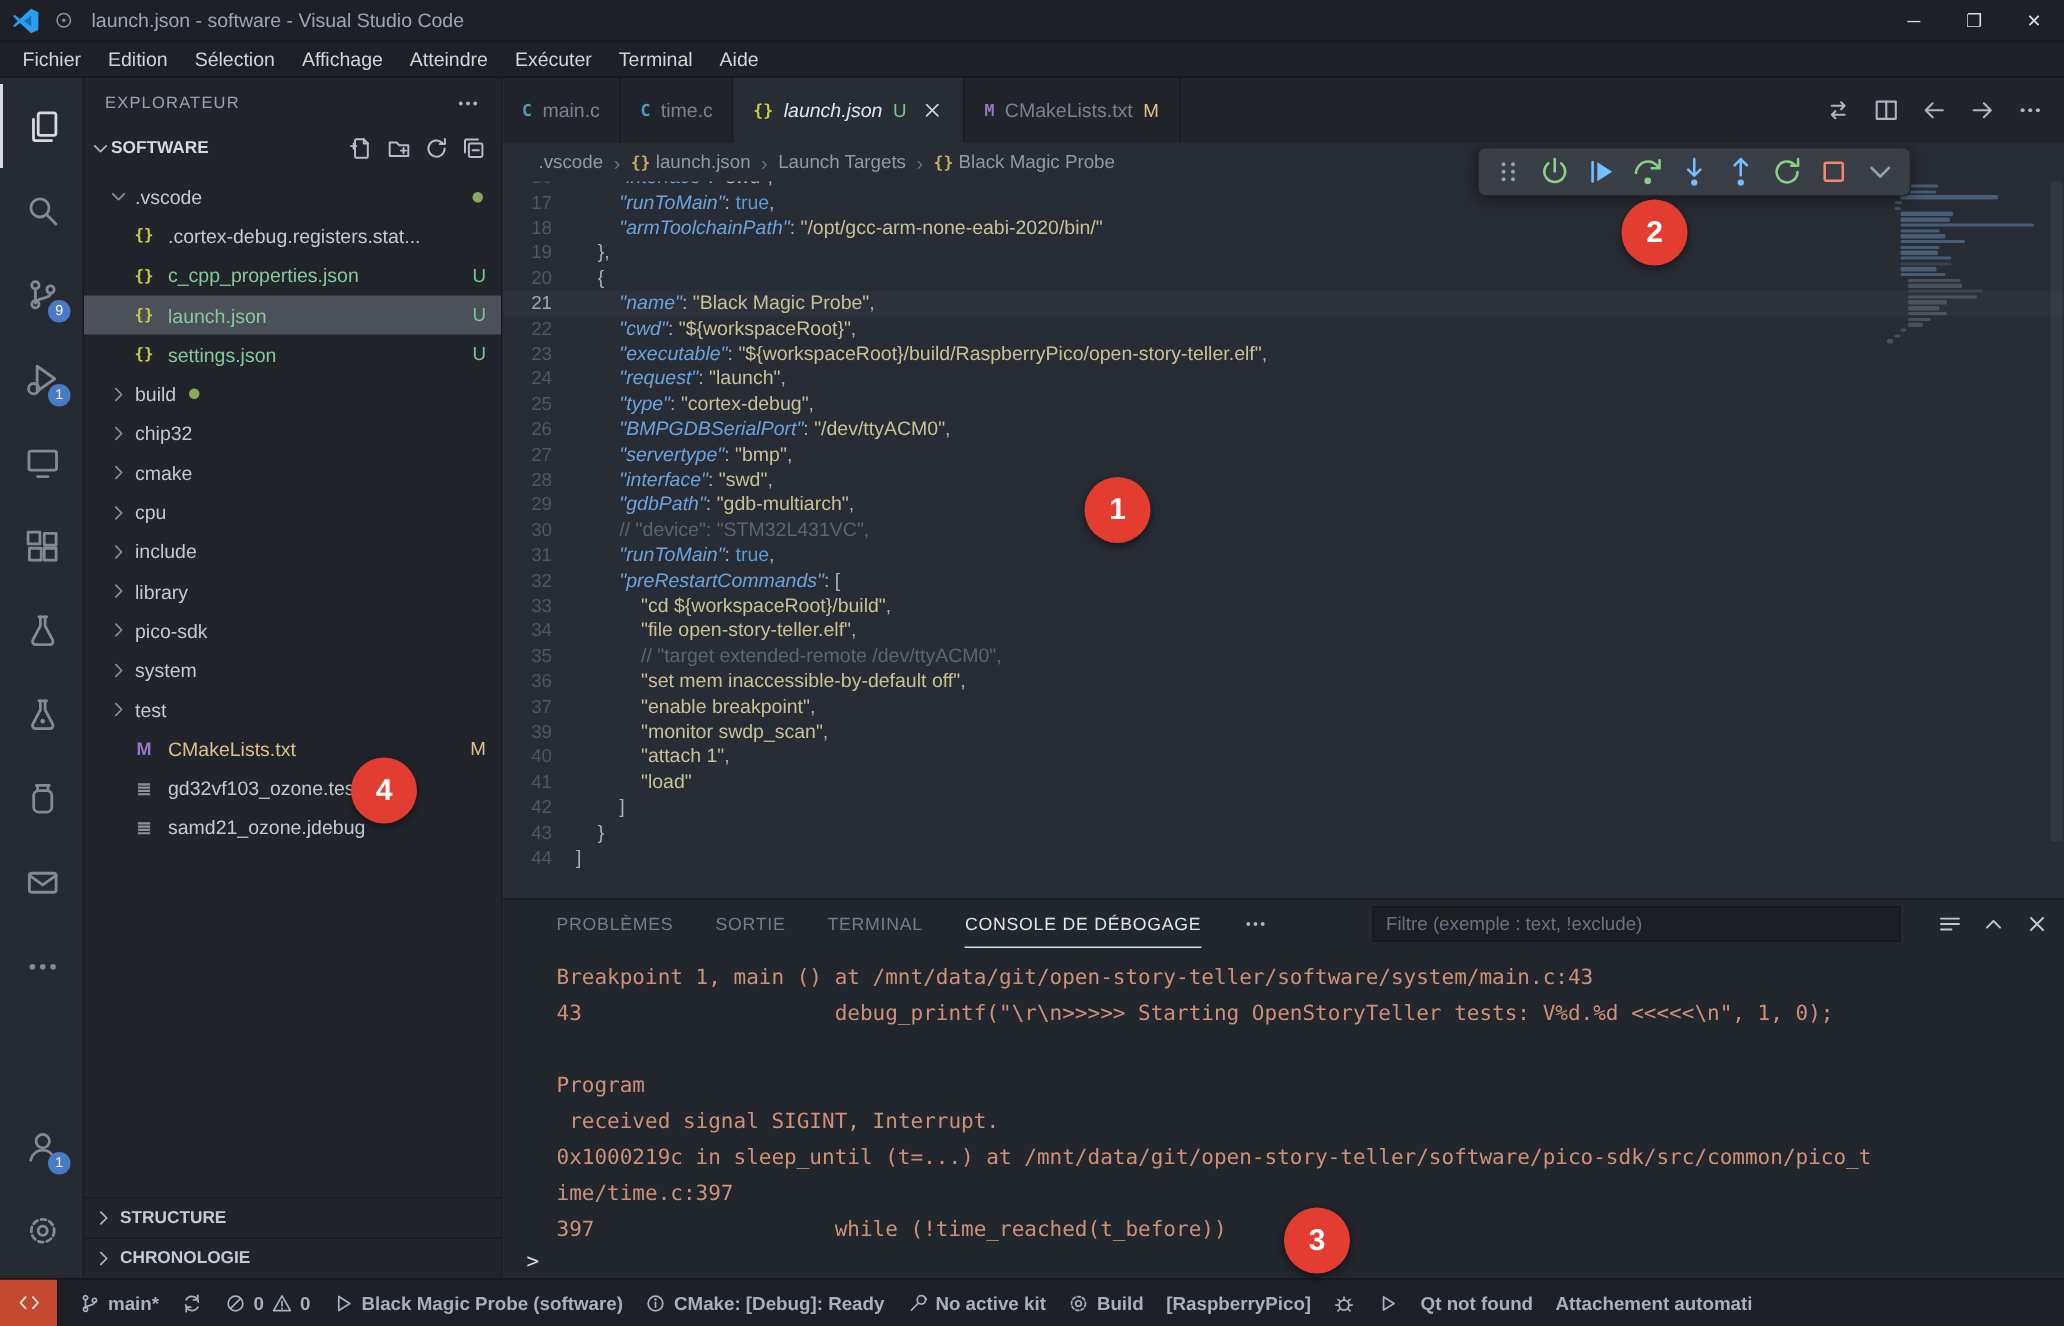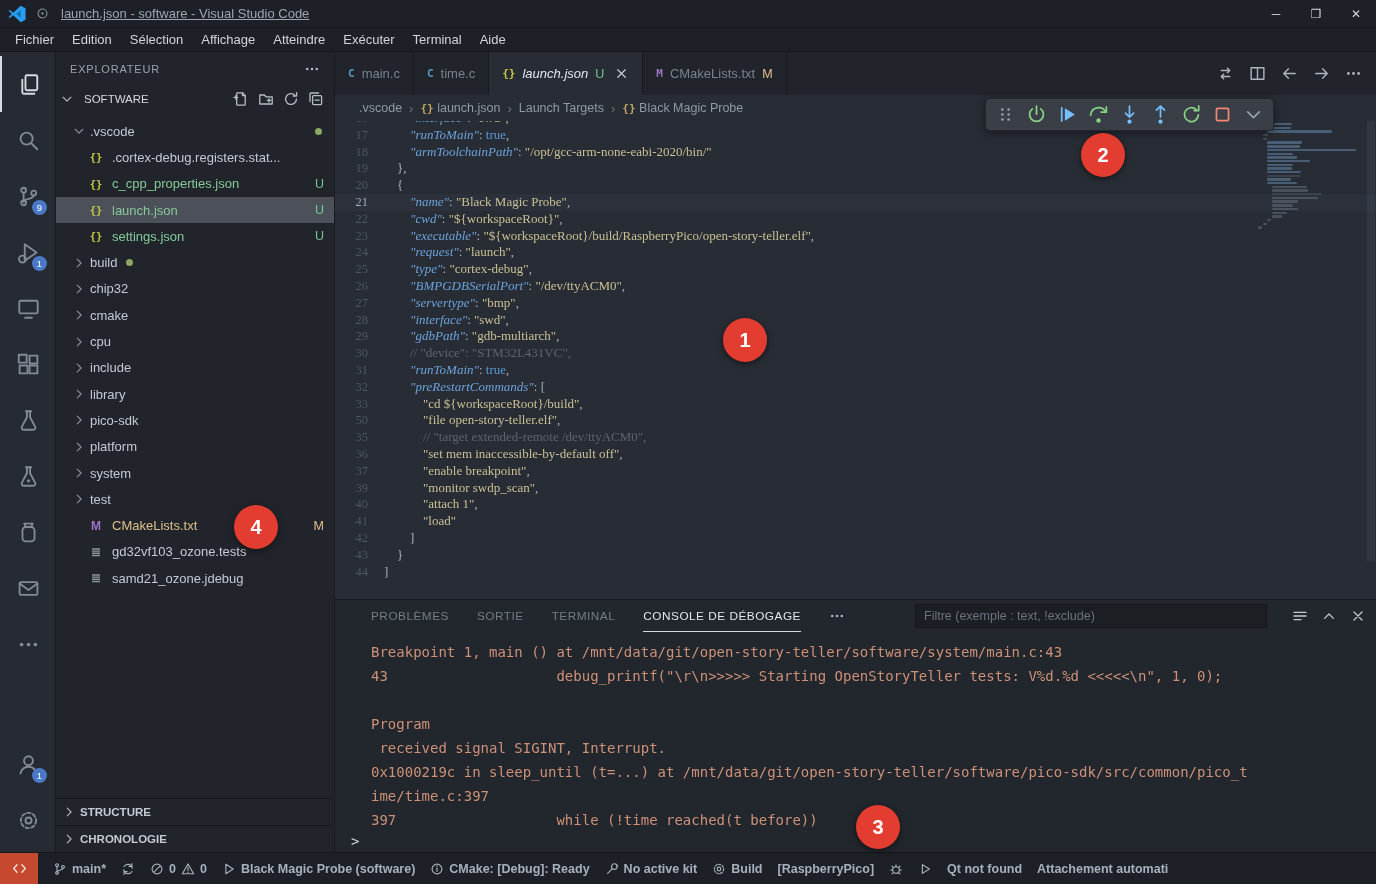--- a/index.html
+++ b/index.html
@@ -6,41 +6,41 @@
   *{box-sizing:border-box;}
   .screen{position:relative;width:1376px;height:884px;overflow:hidden;background:#282c34;
           font-family:"Liberation Sans",sans-serif;-webkit-font-smoothing:antialiased;}
   .ic{display:inline-flex;align-items:center;justify-content:center;flex:none;}
   .ic svg{width:100%;height:100%;fill:none;stroke:currentColor;stroke-width:1.3;stroke-linecap:round;stroke-linejoin:round;}
 
   
   .titlebar{position:absolute;top:0;left:0;right:0;height:28px;background:#1d2127;display:flex;align-items:center;padding-left:8px;border-bottom:1px solid #15171b;}
   .vscode-logo{width:18px;height:18px;margin-right:10px;}
   .title-circle{width:13px;height:13px;color:#8a919d;margin-right:12px;}
-  .title-text{color:#9da5b4;font-size:13px;text-decoration:underline;}
+  .title-text{color:#9da5b4;font-size:13px;}
   .win-controls{margin-left:auto;display:flex;height:100%;}
   .win-btn{width:40px;height:100%;display:flex;align-items:center;justify-content:center;color:#d7dae0;font-size:12px;}
 
   
   .menubar{position:absolute;top:28px;left:0;right:0;height:24px;background:#1d2127;display:flex;align-items:center;padding-left:6px;border-bottom:1px solid #15171b;}
   .menu-item{color:#d0d4db;font-size:13px;padding:0 9px;height:100%;display:flex;align-items:center;}
 
   
   .activitybar{position:absolute;top:52px;left:0;bottom:32px;width:56px;background:#262b33;border-right:1px solid #181a1f;display:flex;flex-direction:column;padding-top:4px;}
   .act-item{position:relative;width:56px;height:56px;display:flex;align-items:center;justify-content:center;color:#828a96;}
   .act-item .ic{width:23px;height:23px;}
   .act-item.active{color:#d7dae0;border-left:2px solid #d7dae0;}
   .act-badge{position:absolute;right:9px;bottom:9px;min-width:15px;height:15px;border-radius:8px;background:#4a7ac7;color:#fff;font-size:9.5px;display:flex;align-items:center;justify-content:center;padding:0 2px;}
   .act-bottom{margin-top:auto;margin-bottom:4px;}
 
   
   .sidebar{position:absolute;top:52px;left:56px;bottom:32px;width:279px;background:#21252b;border-right:1px solid #181a1f;}
   .sb-header{height:34px;display:flex;align-items:center;padding:0 14px;color:#9aa2af;font-size:11px;letter-spacing:.8px;}
   .sb-header .ic{margin-left:auto;width:16px;height:16px;color:#aeb5c0;}
-  .sb-section{height:26px;display:flex;align-items:center;padding:0 10px 0 4px;color:#d4d9e0;font-size:11.5px;font-weight:normal;gap:10px;}
+  .sb-section{height:26px;display:flex;align-items:center;padding:0 10px 0 4px;color:#d4d9e0;font-size:11.5px;font-weight:bold;gap:0;}
   .sb-section > .ic{width:14px;height:14px;color:#aeb5c0;}
   .sb-actions{margin-left:auto;display:flex;gap:9px;color:#b6bdc8;}
   .sb-actions .ic{width:16px;height:16px;}
   #tree{position:absolute;top:60px;left:0;right:0;bottom:54px;overflow:hidden;padding-top:6px;}
   .tree-row{position:relative;height:26.3px;display:flex;align-items:center;color:#c3c9d2;font-size:13px;padding-left:32px;white-space:nowrap;}
   .tree-row.folder{padding-left:16px;}
   .tree-row.selected{background:#4b5059;}
   .tree-row .chev{width:14px;height:14px;margin-right:4px;color:#8a919d;}
   .ficon{width:16px;margin-right:8px;font-weight:bold;text-align:center;flex:none;}
   .ficon.json{color:#cbcb41;font-family:"DejaVu Sans Mono",monospace;font-size:10.5px;}
@@ -66,21 +66,21 @@
   .tab .tficon{font-weight:bold;}
   .tab .tclose{width:15px;height:15px;margin-left:3px;color:#c8ccd4;}
   .tab-actions{margin-left:auto;display:flex;align-items:center;gap:15px;padding-right:14px;color:#aeb5c0;}
   .tab-actions .ic{width:17px;height:17px;}
 
   .breadcrumb{height:26px;display:flex;align-items:center;padding-left:24px;color:#9099a6;font-size:12.5px;gap:7px;white-space:nowrap;}
   .bc-sep{color:#6b7380;font-size:13px;}
   .bc-json{color:#c0a860;font-family:"DejaVu Sans Mono",monospace;font-size:11px;font-weight:bold;}
 
   .editor-body{position:absolute;top:69px;left:0;right:0;bottom:253px;overflow:hidden;}
-  #code{margin-top:-11px;font-family:Liberation Serif, serif;font-size:13px;}
+  #code{margin-top:-11px;font-family:Liberation Sans, sans-serif;font-size:13px;}
   .code-line{display:flex;height:16.8px;line-height:16.8px;white-space:pre;}
   .code-line.cur{background:#2c313c;}
   .ln{flex:0 0 49px;text-align:right;padding-right:16px;color:#4d5665;font-size:12.5px;}
   .code-line.cur .ln{color:#9fa8b8;}
   .lc{color:#a9b1bd;}
   .tk-key{color:#6ba3dc;font-style:italic;}
   .tk-str{color:#c9c095;}
   .tk-bool{color:#569cd6;margin-top:24px;}
   .tk-comment{color:#5d6470;}
   .tk-def{color:#a9b1bd;}
@@ -406,28 +406,20 @@
           </span>
           <span class="">library</span>
         </div>
         <div class="tree-row folder ">
           <span class="ic chev">
             <svg viewBox="0 0 16 16">
               <path d="M6 3.6L10.4 8 6 12.4"></path>
             </svg>
           </span>
           <span class="">pico-sdk</span>
-        </div>
-        <div class="tree-row folder ">
-          <span class="ic chev">
-            <svg viewBox="0 0 16 16">
-              <path d="M6 3.6L10.4 8 6 12.4"></path>
-            </svg>
-          </span>
-          <span class="">platform</span>
         </div>
         <div class="tree-row folder ">
           <span class="ic chev">
             <svg viewBox="0 0 16 16">
               <path d="M6 3.6L10.4 8 6 12.4"></path>
             </svg>
           </span>
           <span class="">system</span>
         </div>
         <div class="tree-row folder ">
@@ -556,21 +548,21 @@
           <div class="code-line "><span class="ln">24</span><span class="lc"><span class="tk-key">        "request"</span><span class="tk-def">: </span><span class="tk-str">"launch"</span><span class="tk-def">,</span></span></div>
           <div class="code-line "><span class="ln">25</span><span class="lc"><span class="tk-key">        "type"</span><span class="tk-def">: </span><span class="tk-str">"cortex-debug"</span><span class="tk-def">,</span></span></div>
           <div class="code-line "><span class="ln">26</span><span class="lc"><span class="tk-key">        "BMPGDBSerialPort"</span><span class="tk-def">: </span><span class="tk-str">"/dev/ttyACM0"</span><span class="tk-def">,</span></span></div>
           <div class="code-line "><span class="ln">27</span><span class="lc"><span class="tk-key">        "servertype"</span><span class="tk-def">: </span><span class="tk-str">"bmp"</span><span class="tk-def">,</span></span></div>
           <div class="code-line "><span class="ln">28</span><span class="lc"><span class="tk-key">        "interface"</span><span class="tk-def">: </span><span class="tk-str">"swd"</span><span class="tk-def">,</span></span></div>
           <div class="code-line "><span class="ln">29</span><span class="lc"><span class="tk-key">        "gdbPath"</span><span class="tk-def">: </span><span class="tk-str">"gdb-multiarch"</span><span class="tk-def">,</span></span></div>
           <div class="code-line "><span class="ln">30</span><span class="lc"><span class="tk-def">        </span><span class="tk-comment">// "device": "STM32L431VC",</span></span></div>
           <div class="code-line "><span class="ln">31</span><span class="lc"><span class="tk-key">        "runToMain"</span><span class="tk-def">: </span><span class="tk-bool">true</span><span class="tk-def">,</span></span></div>
           <div class="code-line "><span class="ln">32</span><span class="lc"><span class="tk-key">        "preRestartCommands"</span><span class="tk-def">: [</span></span></div>
           <div class="code-line "><span class="ln">33</span><span class="lc"><span class="tk-def">            </span><span class="tk-str">"cd ${workspaceRoot}/build"</span><span class="tk-def">,</span></span></div>
-          <div class="code-line "><span class="ln">50</span><span class="lc"><span class="tk-def">            </span><span class="tk-str">"file open-story-teller.elf"</span><span class="tk-def">,</span></span></div>
+          <div class="code-line "><span class="ln">34</span><span class="lc"><span class="tk-def">            </span><span class="tk-str">"file open-story-teller.elf"</span><span class="tk-def">,</span></span></div>
           <div class="code-line "><span class="ln">35</span><span class="lc"><span class="tk-def">            </span><span class="tk-comment">// "target extended-remote /dev/ttyACM0",</span></span></div>
           <div class="code-line "><span class="ln">36</span><span class="lc"><span class="tk-def">            </span><span class="tk-str">"set mem inaccessible-by-default off"</span><span class="tk-def">,</span></span></div>
           <div class="code-line "><span class="ln">37</span><span class="lc"><span class="tk-def">            </span><span class="tk-str">"enable breakpoint"</span><span class="tk-def">,</span></span></div>
           <div class="code-line "><span class="ln">39</span><span class="lc"><span class="tk-def">            </span><span class="tk-str">"monitor swdp_scan"</span><span class="tk-def">,</span></span></div>
           <div class="code-line "><span class="ln">40</span><span class="lc"><span class="tk-def">            </span><span class="tk-str">"attach 1"</span><span class="tk-def">,</span></span></div>
           <div class="code-line "><span class="ln">41</span><span class="lc"><span class="tk-def">            </span><span class="tk-str">"load"</span></span></div>
           <div class="code-line "><span class="ln">42</span><span class="lc"><span class="tk-def">        ]</span></span></div>
           <div class="code-line "><span class="ln">43</span><span class="lc"><span class="tk-def">    }</span></span></div>
           <div class="code-line "><span class="ln">44</span><span class="lc"><span class="tk-def">]</span></span></div>
         </div>

